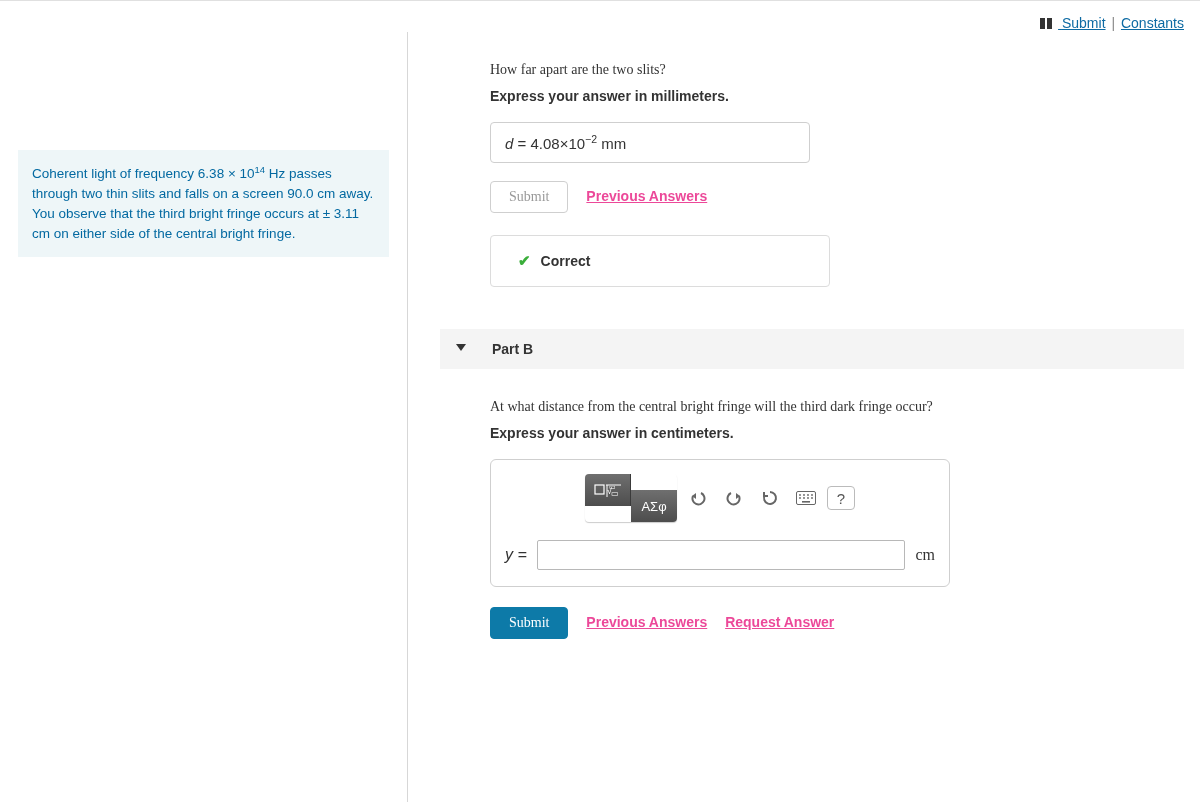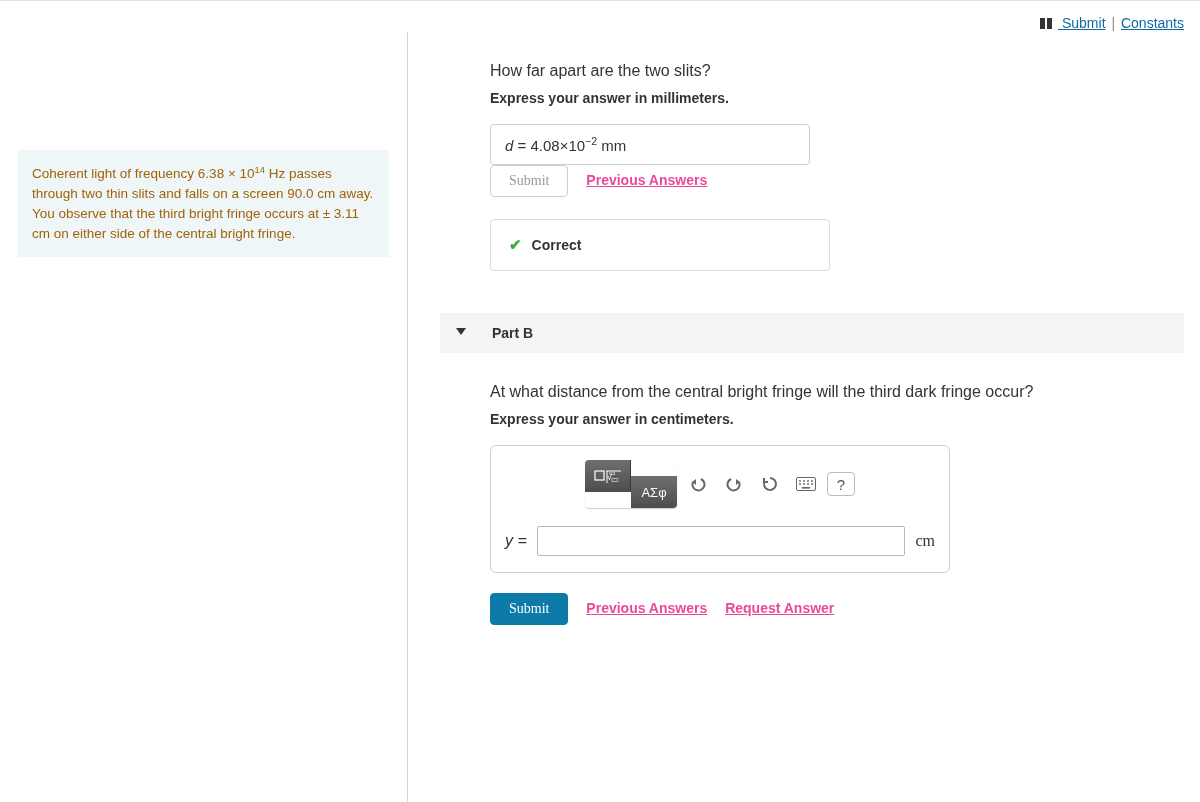--- a/index.html
+++ b/index.html
@@ -37,35 +37,36 @@
     border-right: 1px solid #d7d7d7;
     min-height: 790px;
     padding: 0;
   }
   .problem-box {
     background: #eef6f8;
     margin: 118px 18px 0 18px;
     padding: 12px 14px;
     font-size: 13.5px;
     line-height: 1.5;
-    color: #a16207;
+    color: #0369a1;
   }
   .problem-box .sci { font-family: inherit; }
   .right-col {
     flex: 1;
     padding: 0;
   }
-  .q-text { margin-bottom: 10px; font-size: 16px; }
+  .q-text { margin-bottom: 10px; font-size: 14px; font-family: Liberation Serif, serif; }
   .q-inst { font-weight: bold; margin-bottom: 18px; font-size: 14px; }
   .answer-display {
     border: 1px solid #cfcfcf;
     border-radius: 4px;
     padding: 10px 14px;
     width: 320px;
     font-size: 15px;
+    margin-bottom: 18px;
   }
   .answer-display .var { font-style: italic; }
   .btn-row { margin-bottom: 22px; }
   .btn {
     display: inline-block;
     border: 1px solid #cfcfcf;
     border-radius: 4px;
     padding: 7px 18px;
     font-size: 14px;
     cursor: pointer;
@@ -83,21 +84,21 @@
     color: #ec4899;
     text-decoration: underline;
     font-weight: bold;
     font-size: 14px;
     margin-left: 14px;
     cursor: pointer;
   }
   .feedback-box {
     border: 1px solid #dcdcdc;
     border-radius: 4px;
-    padding: 16px 18px;
+    padding: 16px 27px;
     width: 340px;
     font-size: 14px;
   }
   .feedback-box.correct { font-weight: bold; }
   .feedback-box .chk { color: #3aae3a; margin-right: 10px; font-size: 15px; }
   .feedback-box.incorrect { font-weight: bold; width: 400px; }
   .feedback-box .x { color: #d9302c; margin-right: 12px; font-size: 16px; }
   
   .answer-panel {
     border: 1px solid #cfcfcf;

